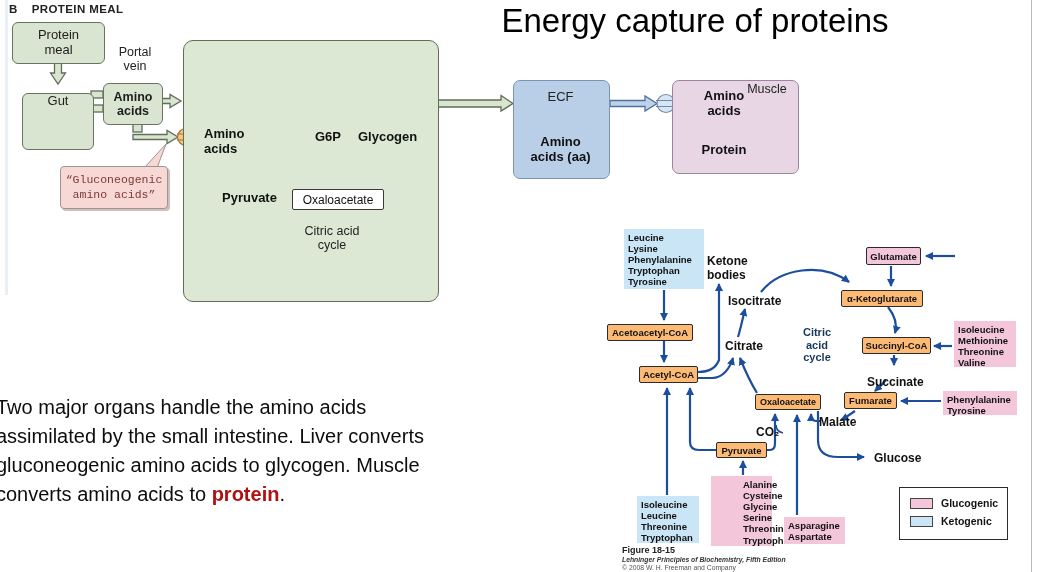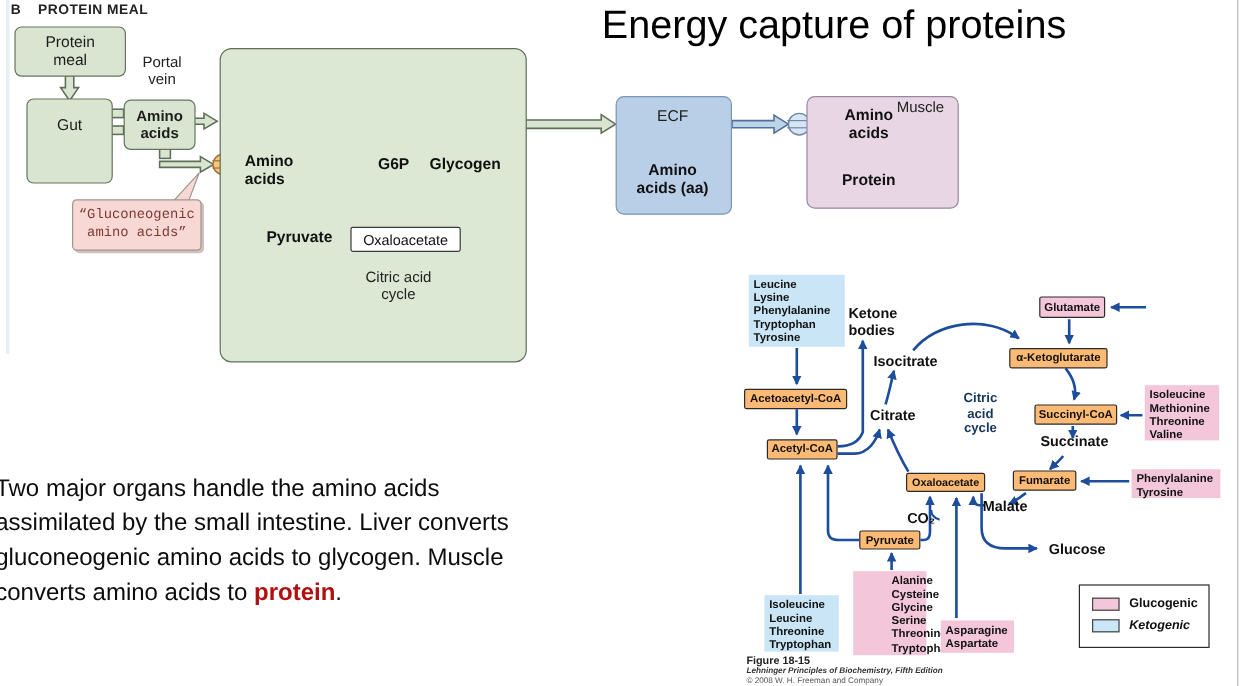--- a/index.html
+++ b/index.html
@@ -174,21 +174,21 @@
     </g>
     <path d="M 783,433 C 779,432 776,429 776,425" fill="none" stroke="#1d4e9e" stroke-width="1.8"></path>
   </svg>
 
   <div class="panel-hdr">
     <span class="b">B</span><span>PROTEIN MEAL</span>
   </div>
 
   <div class="g-box" style="left:12px;top:22px;width:91px;height:40px;">Protein
 meal</div>
-  <div class="g-box" style="left:22px;top:82px;width:70px;height:55px;align-items:flex-start;padding-top:14px;">Gut</div>
+  <div class="g-box" style="left:22px;top:93px;width:70px;height:55px;align-items:flex-start;padding-top:0;">Gut</div>
   <div class="small-lbl" style="left:112px;top:45px;width:46px;">Portal
 vein</div>
   <div class="g-box bold" style="left:103px;top:83px;width:58px;height:40px;font-size:12.5px;">Amino
 acids</div>
   <div class="callout" style="left:60px;top:166px;width:106px;height:41px;">“Gluconeogenic
 amino acids”</div>
 
   <div class="liver-big"></div>
   <div class="blk-lbl" style="left:204px;top:127px;">Amino
 acids</div>
@@ -214,21 +214,21 @@
   <div class="para"><span>Two major organs handle the amino acids
 assimilated by the small intestine. Liver converts
 gluconeogenic amino acids to glycogen. Muscle
 converts amino acids to </span><span class="hl" style="color:#b01010;">protein</span><span>.</span></div>
 
   <div class="fig-box fig-blue" style="left:624px;top:229px;width:80px;height:60px;">Leucine
 Lysine
 Phenylalanine
 Tryptophan
 Tyrosine</div>
-  <div class="fig-met" style="left:620px;top:324px;width:86px;height:17px;">Acetoacetyl-CoA</div>
+  <div class="fig-met" style="left:607px;top:324px;width:86px;height:17px;">Acetoacetyl-CoA</div>
   <div class="fig-met" style="left:639px;top:366px;width:59px;height:17px;">Acetyl-CoA</div>
   <div class="fig-met glu" style="left:866px;top:247px;width:55px;height:18px;">Glutamate</div>
   <div class="fig-met" style="left:841px;top:290px;width:82px;height:17px;">α-Ketoglutarate</div>
   <div class="fig-met" style="left:862px;top:337px;width:69px;height:17px;">Succinyl-CoA</div>
   <div class="fig-box fig-pink" style="left:954px;top:321px;width:62px;height:46px;">Isoleucine
 Methionine
 Threonine
 Valine</div>
   <div class="fig-met" style="left:844px;top:392px;width:53px;height:17px;">Fumarate</div>
   <div class="fig-box fig-pink" style="left:943px;top:391px;width:74px;height:24px;">Phenylalanine
@@ -248,28 +248,28 @@
   <div class="fig-box fig-pink" style="left:784px;top:517px;width:61px;height:27px;">Asparagine
 Aspartate</div>
 
   <div class="fig-lbl" style="left:707px;top:254px;">Ketone
 bodies</div>
   <div class="fig-lbl" style="left:728px;top:294px;">Isocitrate</div>
   <div class="fig-lbl" style="left:725px;top:339px;">Citrate</div>
   <div class="cycle-lbl">Citric
 acid
 cycle</div>
-  <div class="fig-lbl" style="left:867px;top:361px;">Succinate</div>
+  <div class="fig-lbl" style="left:867px;top:375px;">Succinate</div>
   <div class="fig-lbl" style="left:819px;top:415px;">Malate</div>
   <div class="fig-lbl" style="left:756px;top:425px;">CO₂</div>
   <div class="fig-lbl" style="left:874px;top:451px;">Glucose</div>
 
   <div class="legend"></div>
   <div class="swatch" style="left:910px;top:498px;background:#f3c6da;"></div>
   <div class="legend-lbl" style="left:941px;top:497px;">Glucogenic</div>
   <div class="swatch" style="left:910px;top:516px;background:#c9e5f6;"></div>
-  <div class="legend-lbl" style="left:941px;top:515px;font-style:italic;">Ketogenic</div>
+  <div class="legend-lbl" style="left:941px;top:515px;">Ketogenic</div>
 
   <div class="cap-1">Figure 18-15</div>
   <div class="cap-2">Lehninger Principles of Biochemistry, Fifth Edition</div>
   <div class="cap-3">© 2008 W. H. Freeman and Company</div>
 
 </div>
 
 </body></html>

